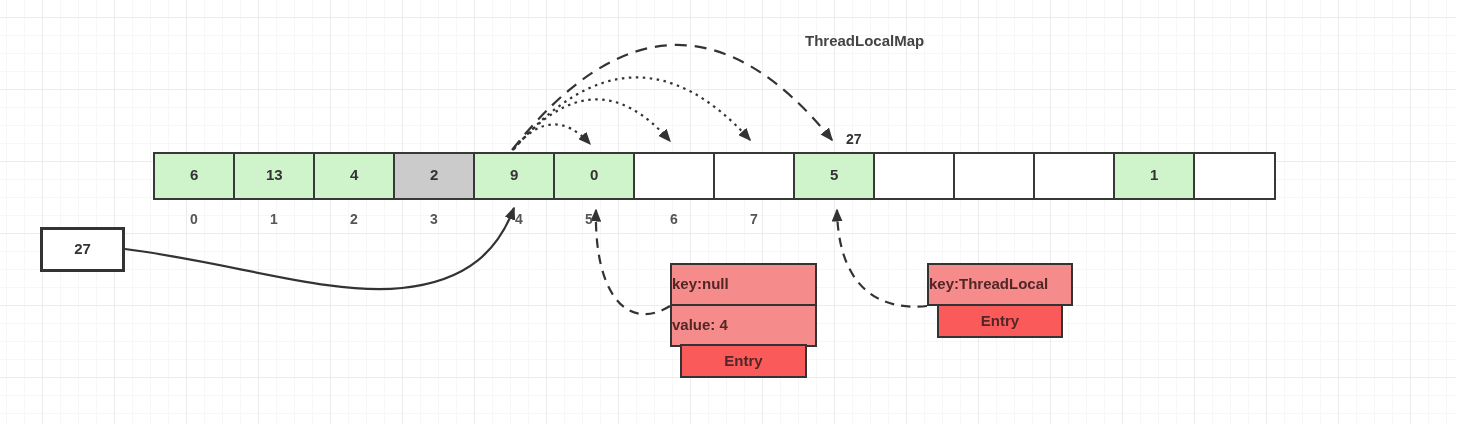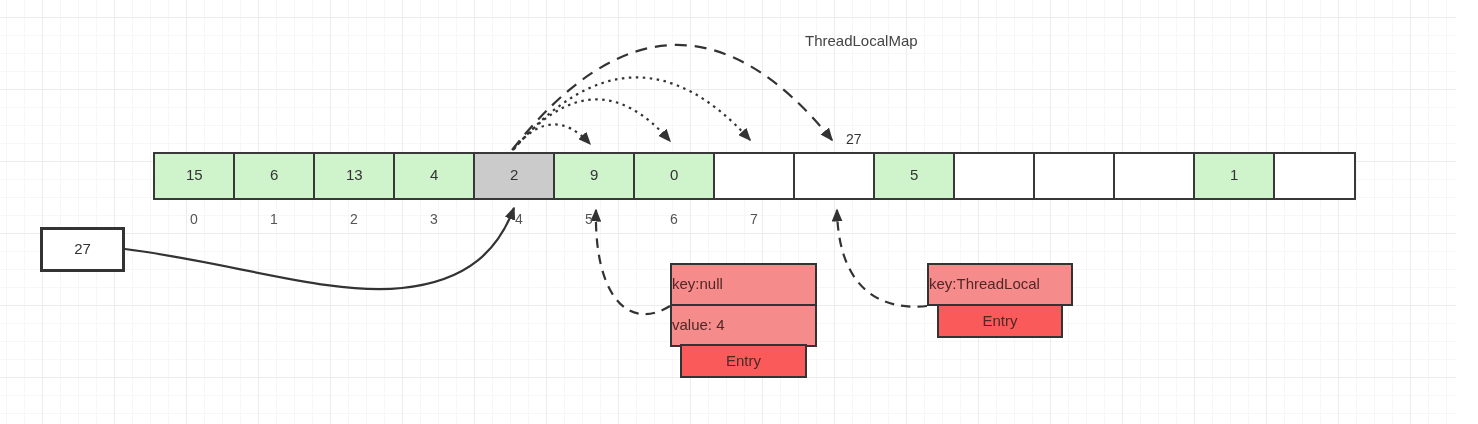--- a/index.html
+++ b/index.html
@@ -9,20 +9,21 @@
     overflow:hidden;
     font-family:"Liberation Sans","DejaVu Sans",sans-serif;
     background-color:#ffffff;
     background-image:
       linear-gradient(to right, #ececec 1px, transparent 1px),
       linear-gradient(to bottom, #ececec 1px, transparent 1px),
       linear-gradient(to right, #f7f7f7 1px, transparent 1px),
       linear-gradient(to bottom, #f7f7f7 1px, transparent 1px);
     background-size:72px 72px,72px 72px,18px 18px,18px 18px;
     background-position:42px 17px,42px 17px,6px 17px,6px 17px;
+    font-weight:bold;
   }
   .arrows{position:absolute;left:0;top:0;pointer-events:none;}
   .ln{fill:none;stroke:var(--line,#333);stroke-width:2.2;}
   .dot{stroke-dasharray:2.5 4.5;}
   .dashL{stroke-dasharray:12 8;}
   .dashM{stroke-dasharray:9.5 7;}
   .title{position:absolute;left:805px;top:32px;font-size:15px;color:#444;}
   .array{position:absolute;left:153px;top:152px;display:flex;}
   .cell{
     width:82.5px;height:48px;box-sizing:border-box;
@@ -75,21 +76,20 @@
     <path class="ln dot" d="M514,149 Q594,54 670,141" marker-end="url(#ah)"></path>
     <path class="ln dot" d="M513,150 Q633,10 750,140" marker-end="url(#ah)"></path>
     <path class="ln dashL" d="M512,150 Q674,-55 832,140" marker-end="url(#ah)"></path>
     <path class="ln dashM" d="M670,306 C628,332 594,295 596,210" marker-end="url(#ah)"></path>
     <path class="ln dashM" d="M927,306 C868,312 838,275 837,210" marker-end="url(#ah)"></path>
   </svg>
 
   <div class="title">ThreadLocalMap</div>
 
   <div class="array">
-    <div class="cell filled">15</div>
     <div class="cell filled">6</div>
     <div class="cell filled">13</div>
     <div class="cell filled">4</div>
     <div class="cell stale">2</div>
     <div class="cell filled">9</div>
     <div class="cell filled">0</div>
     <div class="cell empty"></div>
     <div class="cell empty"></div>
     <div class="cell filled">5</div>
     <div class="cell empty"></div>

